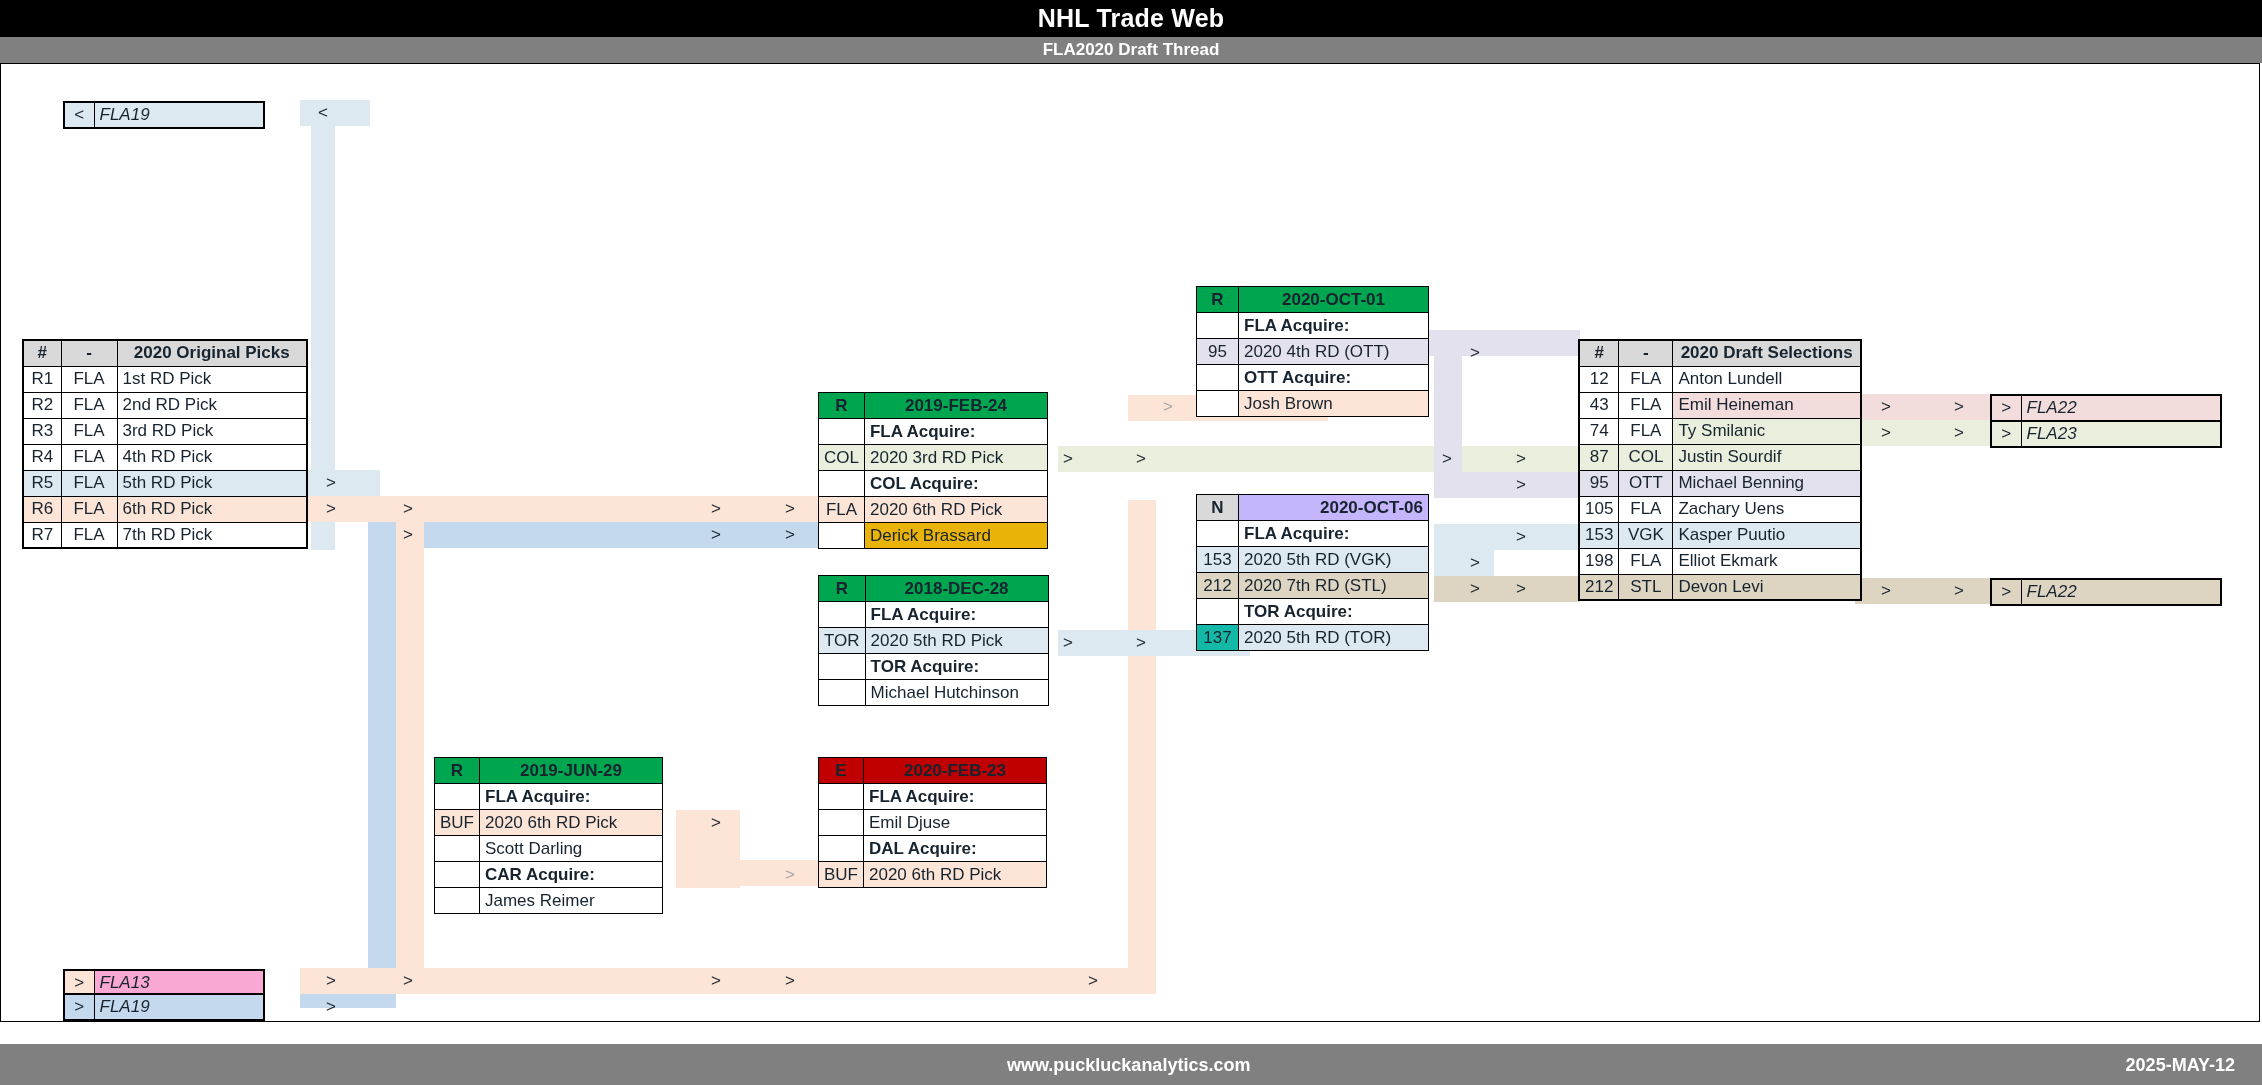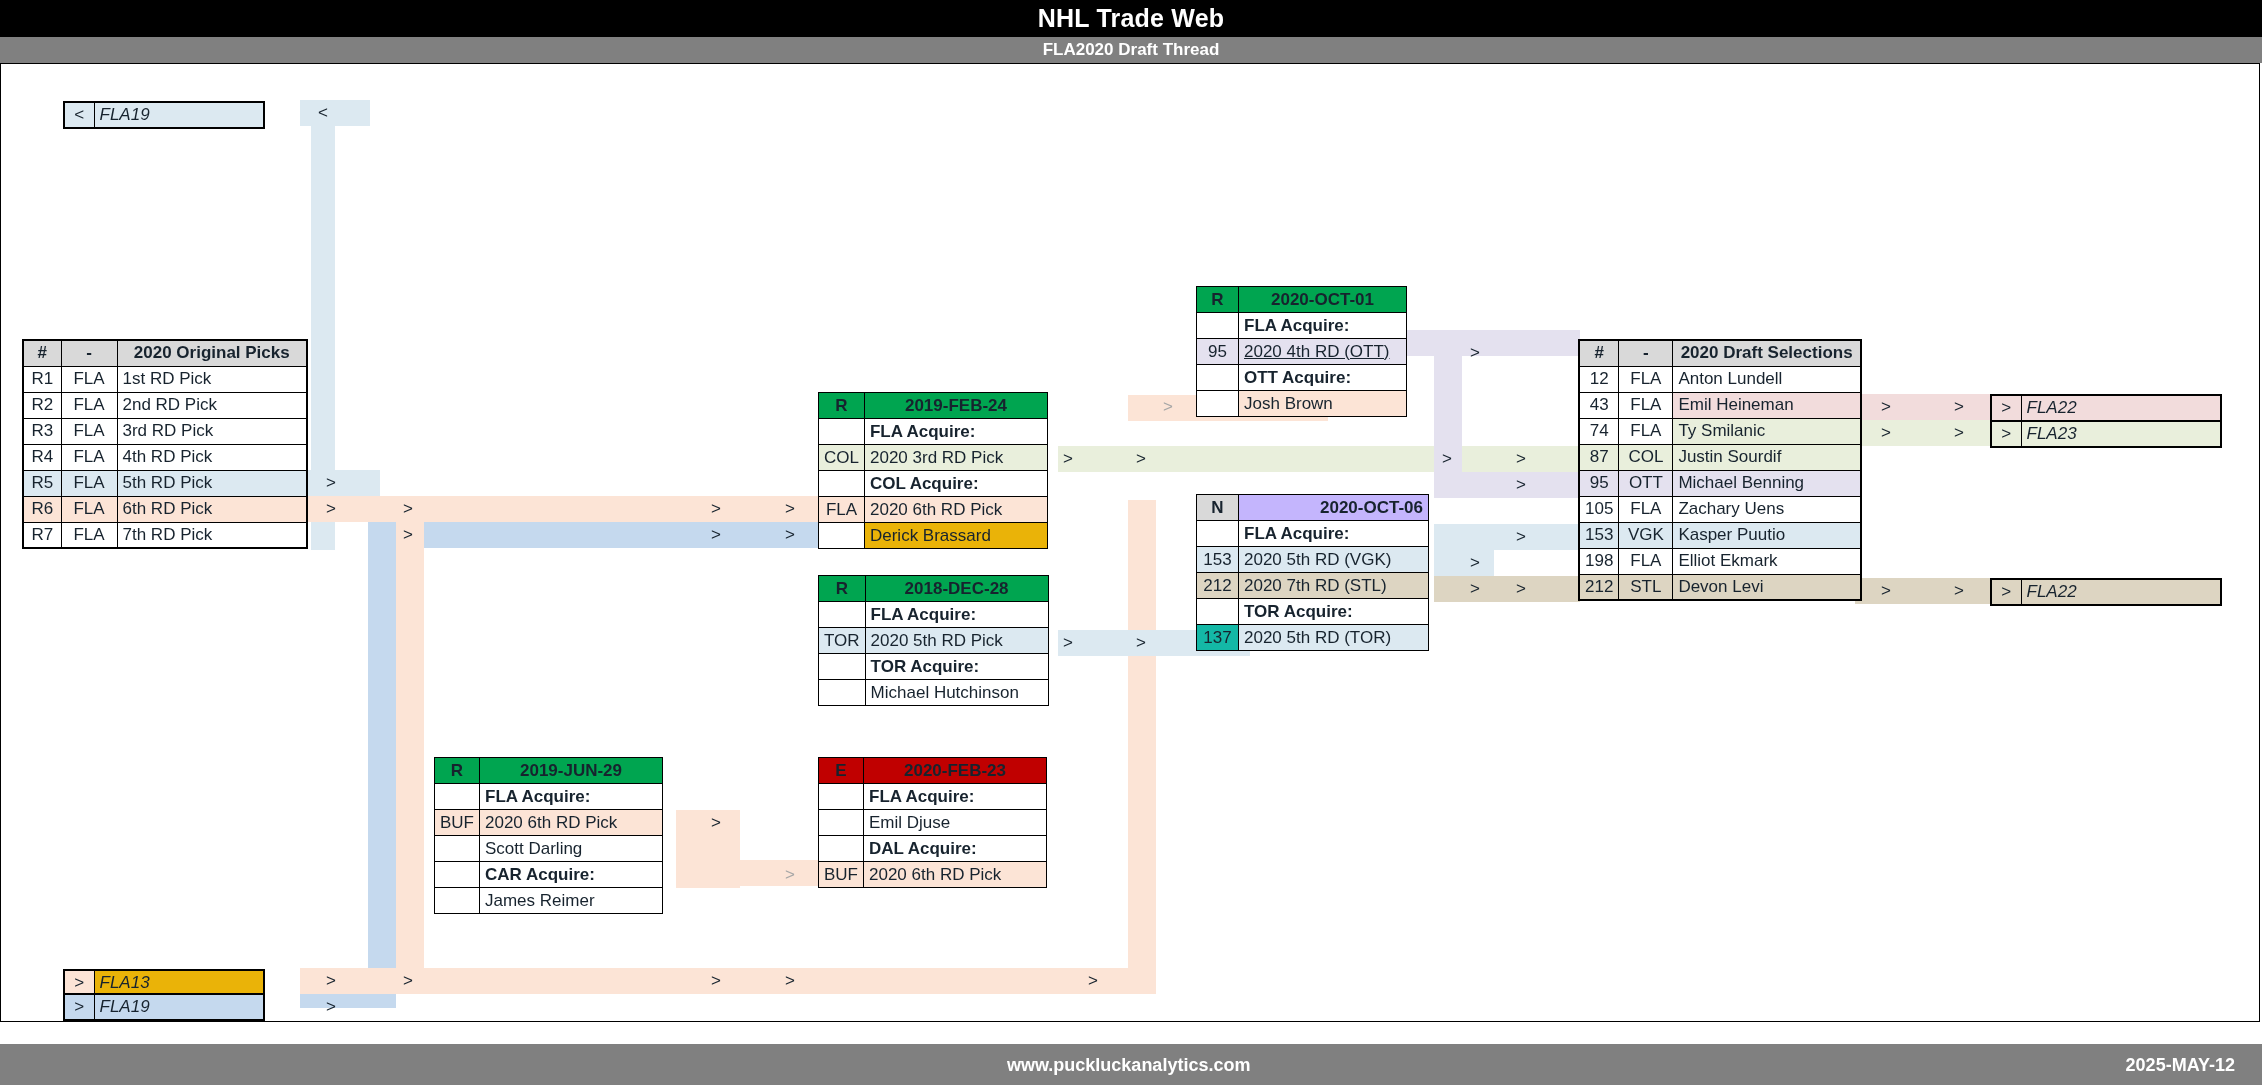--- a/index.html
+++ b/index.html
@@ -144,21 +144,21 @@
       <td class="sidename" style="background:#dce9f1;">FLA19</td>
     </tr>
   </tbody>
     </table>
   <div class="arw" style="left:310px;top:100px;width:26px;">&lt;</div>
 
   <table class="sidetag" style="left:63px;top:969px;">
     <tbody>
         <tr>
       <td class="sidearrow" style="background:#fce4d6;">&gt;</td>
-      <td class="sidename" style="background:#eab308;">FLA13</td>
+      <td class="sidename" style="background:#f9a8d4;">FLA13</td>
     </tr>
   </tbody>
     </table>
   <table class="sidetag" style="left:63px;top:993px;">
     <tbody>
         <tr>
       <td class="sidearrow" style="background:#c5d9ee;">&gt;</td>
       <td class="sidename" style="background:#c5d9ee;">FLA19</td>
     </tr>
   </tbody>
@@ -368,29 +368,29 @@
       <td class="l dimcell" style="background:#fce4d6;">2020 6th RD Pick</td>
     </tr>
   </tbody>
     </table>
   <div class="arw dimarw" style="left:777px;top:862px;width:26px;">&gt;</div>
 
   <table class="card" style="left:1196px;top:286px;">
     <tbody>
         <tr>
       <td class="typ">R</td>
-      <td class="date" style="width:168px;">2020-OCT-01</td>
+      <td class="date" style="width:190px;">2020-OCT-01</td>
     </tr>
     <tr>
       <td class="nb"></td>
       <td class="acq">FLA Acquire:</td>
     </tr>
     <tr>
       <td class="tag" style="background:#e4e1ef;">95</td>
-      <td class="l" style="background:#e4e1ef;text-decoration:underline;">2020 4th RD (OTT)</td>
+      <td class="l" style="background:#e4e1ef;">2020 4th RD (OTT)</td>
     </tr>
     <tr>
       <td class="nb"></td>
       <td class="acq dim">OTT Acquire:</td>
     </tr>
     <tr>
       <td class="nb"></td>
       <td class="l dimcell" style="background:#fce4d6;">Josh Brown</td>
     </tr>
   </tbody>

